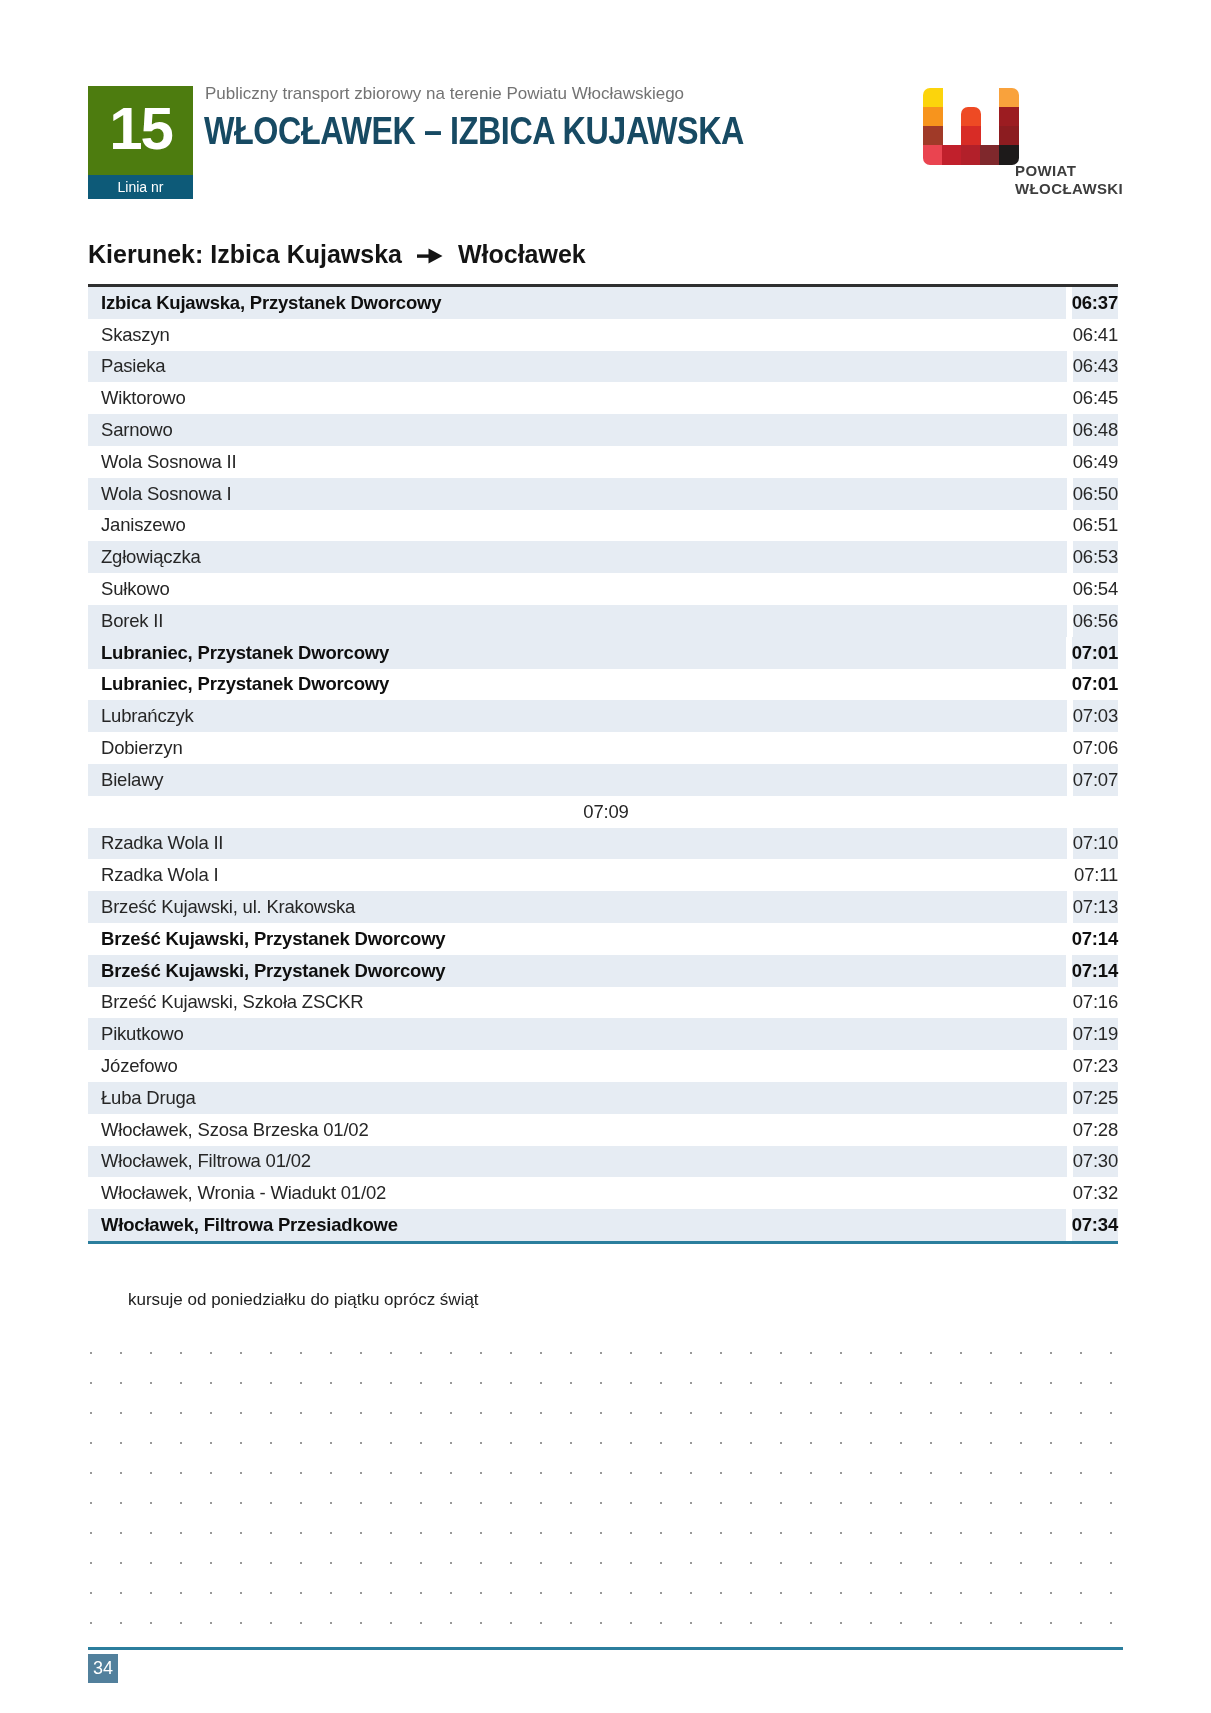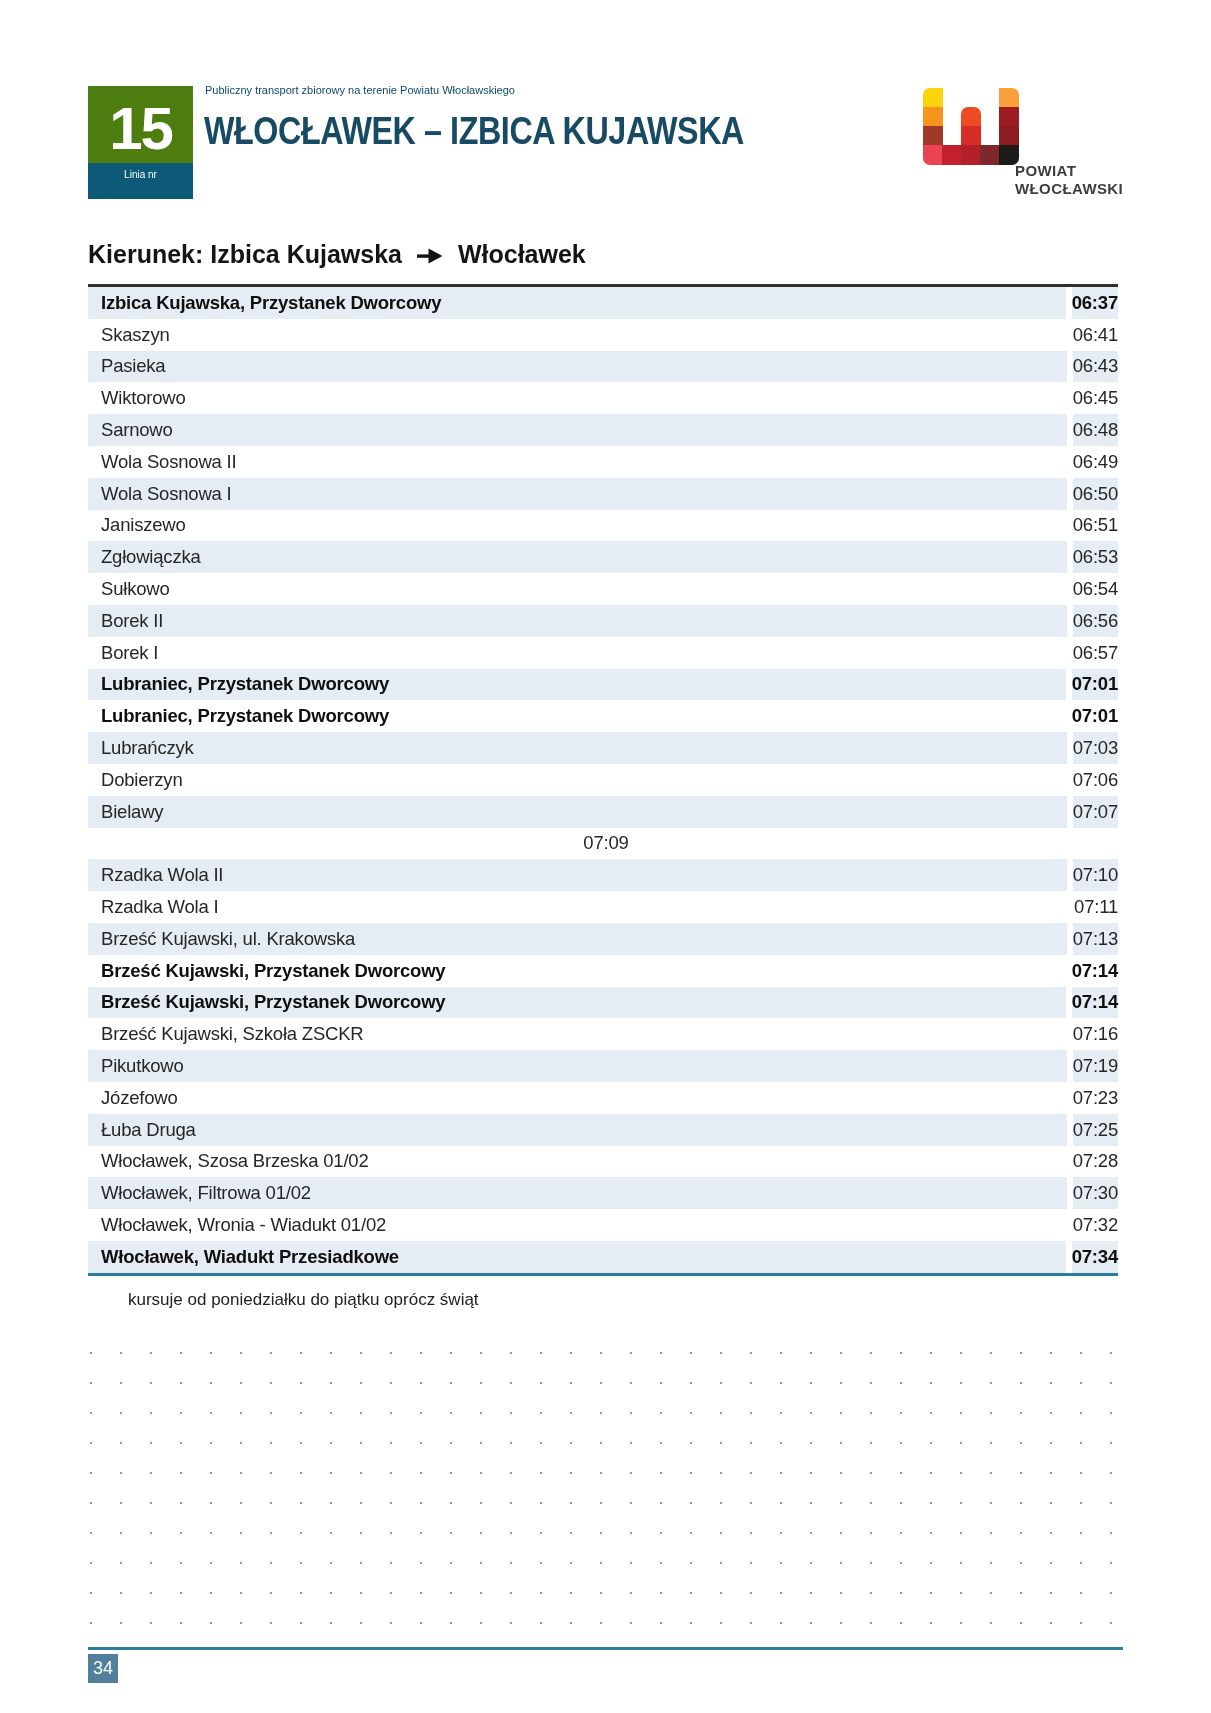--- a/index.html
+++ b/index.html
@@ -7,24 +7,24 @@
   .page {
     position:relative; width:1211px; height:1713px; background:#ffffff;
     font-family:"Liberation Sans", sans-serif; color:#222; overflow:hidden;
   }
 
   
   .line-badge { position:absolute; left:88px; top:86px; width:105px; height:113px;
     background:#4d7c0f; color:#fff; }
   .line-badge .num { display:block; text-align:center; font-size:60px; font-weight:bold;
     line-height:86px; letter-spacing:-2px; }
-  .line-badge .strip { position:absolute; left:0; right:0; bottom:0; height:36px;
-    background:#0d5a78; text-align:center; font-size:10px; line-height:24px; color:#fff; }
-
-  .tagline { position:absolute; left:205px; top:84px; font-size:11px; color:#0c4a6e; }
+  .line-badge .strip { position:absolute; left:0; right:0; bottom:0; height:24px;
+    background:#0d5a78; text-align:center; font-size:14px; line-height:24px; color:#fff; }
+
+  .tagline { position:absolute; left:205px; top:84px; font-size:17px; color:#737373; }
   .title-line { position:absolute; left:204px; font-size:38px; font-weight:bold;
     color:#174a63; white-space:nowrap; }
   .title-line .squeeze { display:inline-block; transform:scaleX(0.85); transform-origin:left center; letter-spacing:-0.5px; }
   .title1 { top:110px; }
   .title2 { top:160px; }
 
   
   .logo-mark { position:absolute; left:923px; top:88px; width:95px; height:76px; }
   .logo-cell { position:absolute; width:19.5px; height:19.5px; }
   .logo-text { position:absolute; left:1015px; top:162px; font-size:15px; font-weight:bold;
@@ -156,25 +156,20 @@
       <div class="row">
         <div class="cell-stop">Sułkowo</div>
         <div class="cell-gap"></div>
         <div class="cell-time">06:54</div>
       </div>
       <div class="row shaded">
         <div class="cell-stop">Borek II</div>
         <div class="cell-gap"></div>
         <div class="cell-time">06:56</div>
       </div>
-      <div class="row">
-        <div class="cell-stop">Borek I</div>
-        <div class="cell-gap"></div>
-        <div class="cell-time">06:57</div>
-      </div>
       <div class="row shaded bold">
         <div class="cell-stop">Lubraniec, Przystanek Dworcowy</div>
         <div class="cell-gap"></div>
         <div class="cell-time">07:01</div>
       </div>
       <div class="row bold">
         <div class="cell-stop">Lubraniec, Przystanek Dworcowy</div>
         <div class="cell-gap"></div>
         <div class="cell-time">07:01</div>
       </div>
@@ -251,21 +246,21 @@
         <div class="cell-stop">Włocławek, Filtrowa 01/02</div>
         <div class="cell-gap"></div>
         <div class="cell-time">07:30</div>
       </div>
       <div class="row">
         <div class="cell-stop">Włocławek, Wronia - Wiadukt 01/02</div>
         <div class="cell-gap"></div>
         <div class="cell-time">07:32</div>
       </div>
       <div class="row shaded bold">
-        <div class="cell-stop">Włocławek, Wiadukt Przesiadkowe</div>
+        <div class="cell-stop">Włocławek, Filtrowa Przesiadkowe</div>
         <div class="cell-gap"></div>
         <div class="cell-time">07:34</div>
       </div>
     </div>
 
   <div class="footnote">kursuje od poniedziałku do piątku oprócz świąt</div>
 
   <div class="dots"></div>
 
   <div class="footer-rule"></div>

